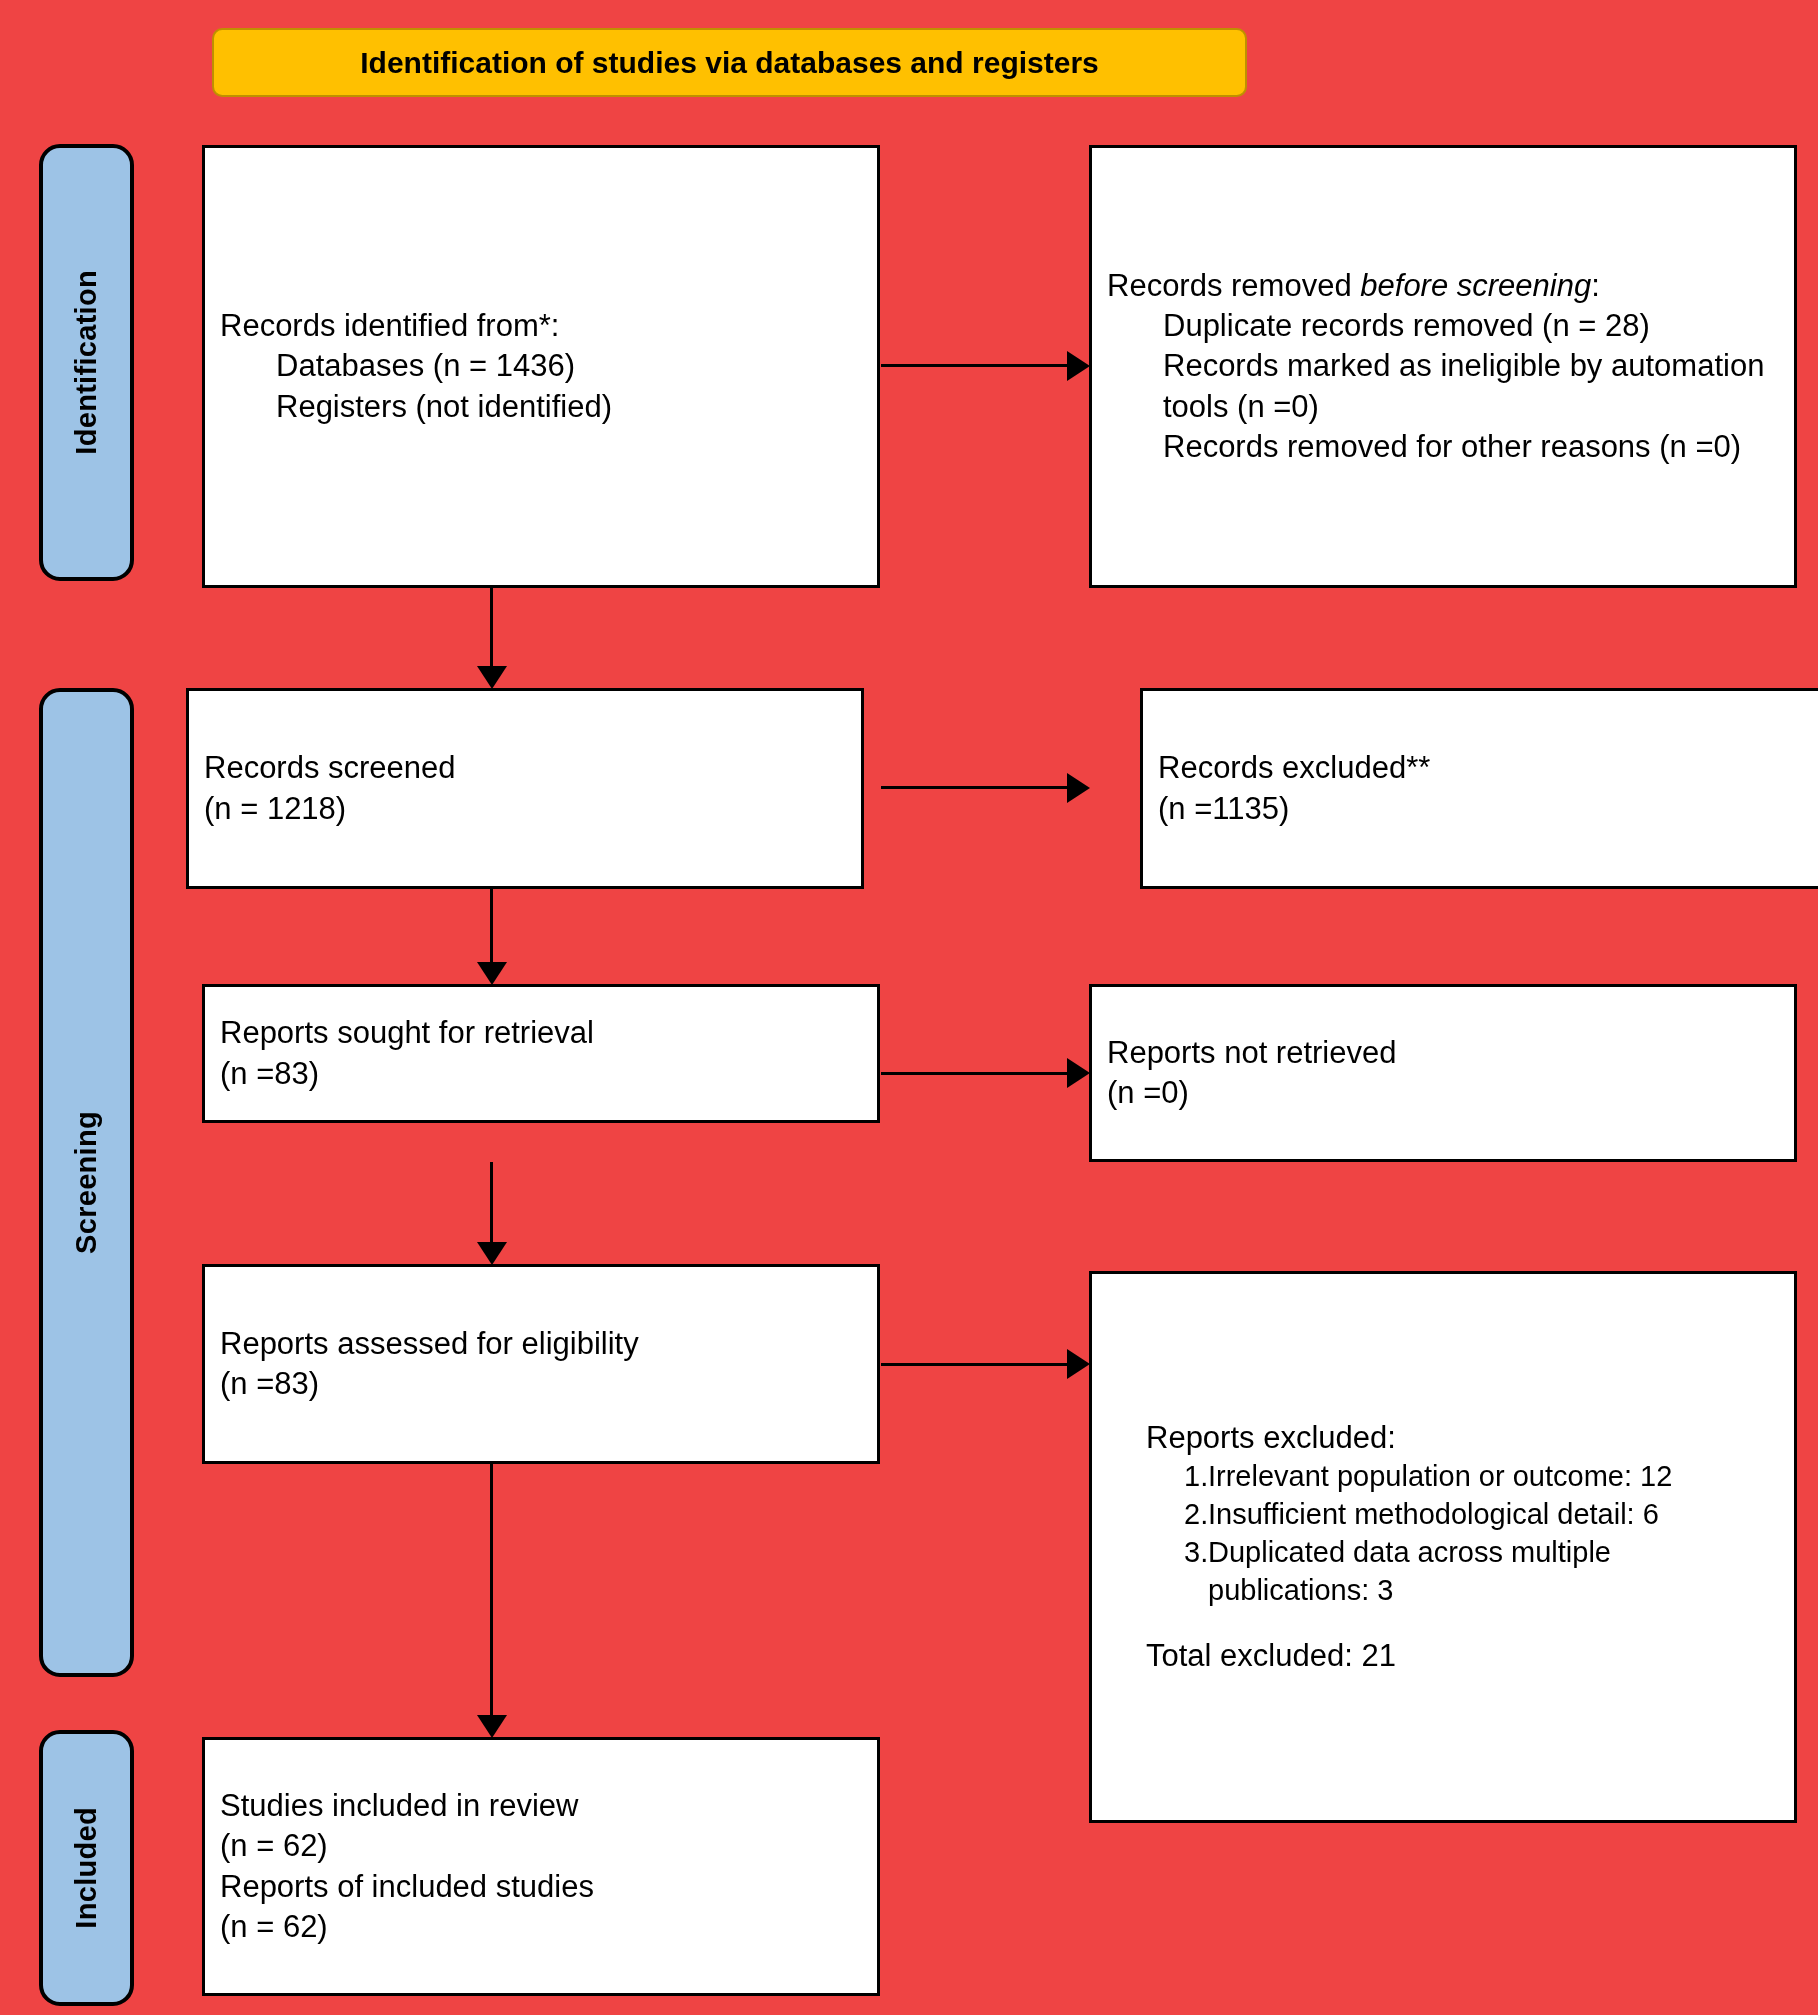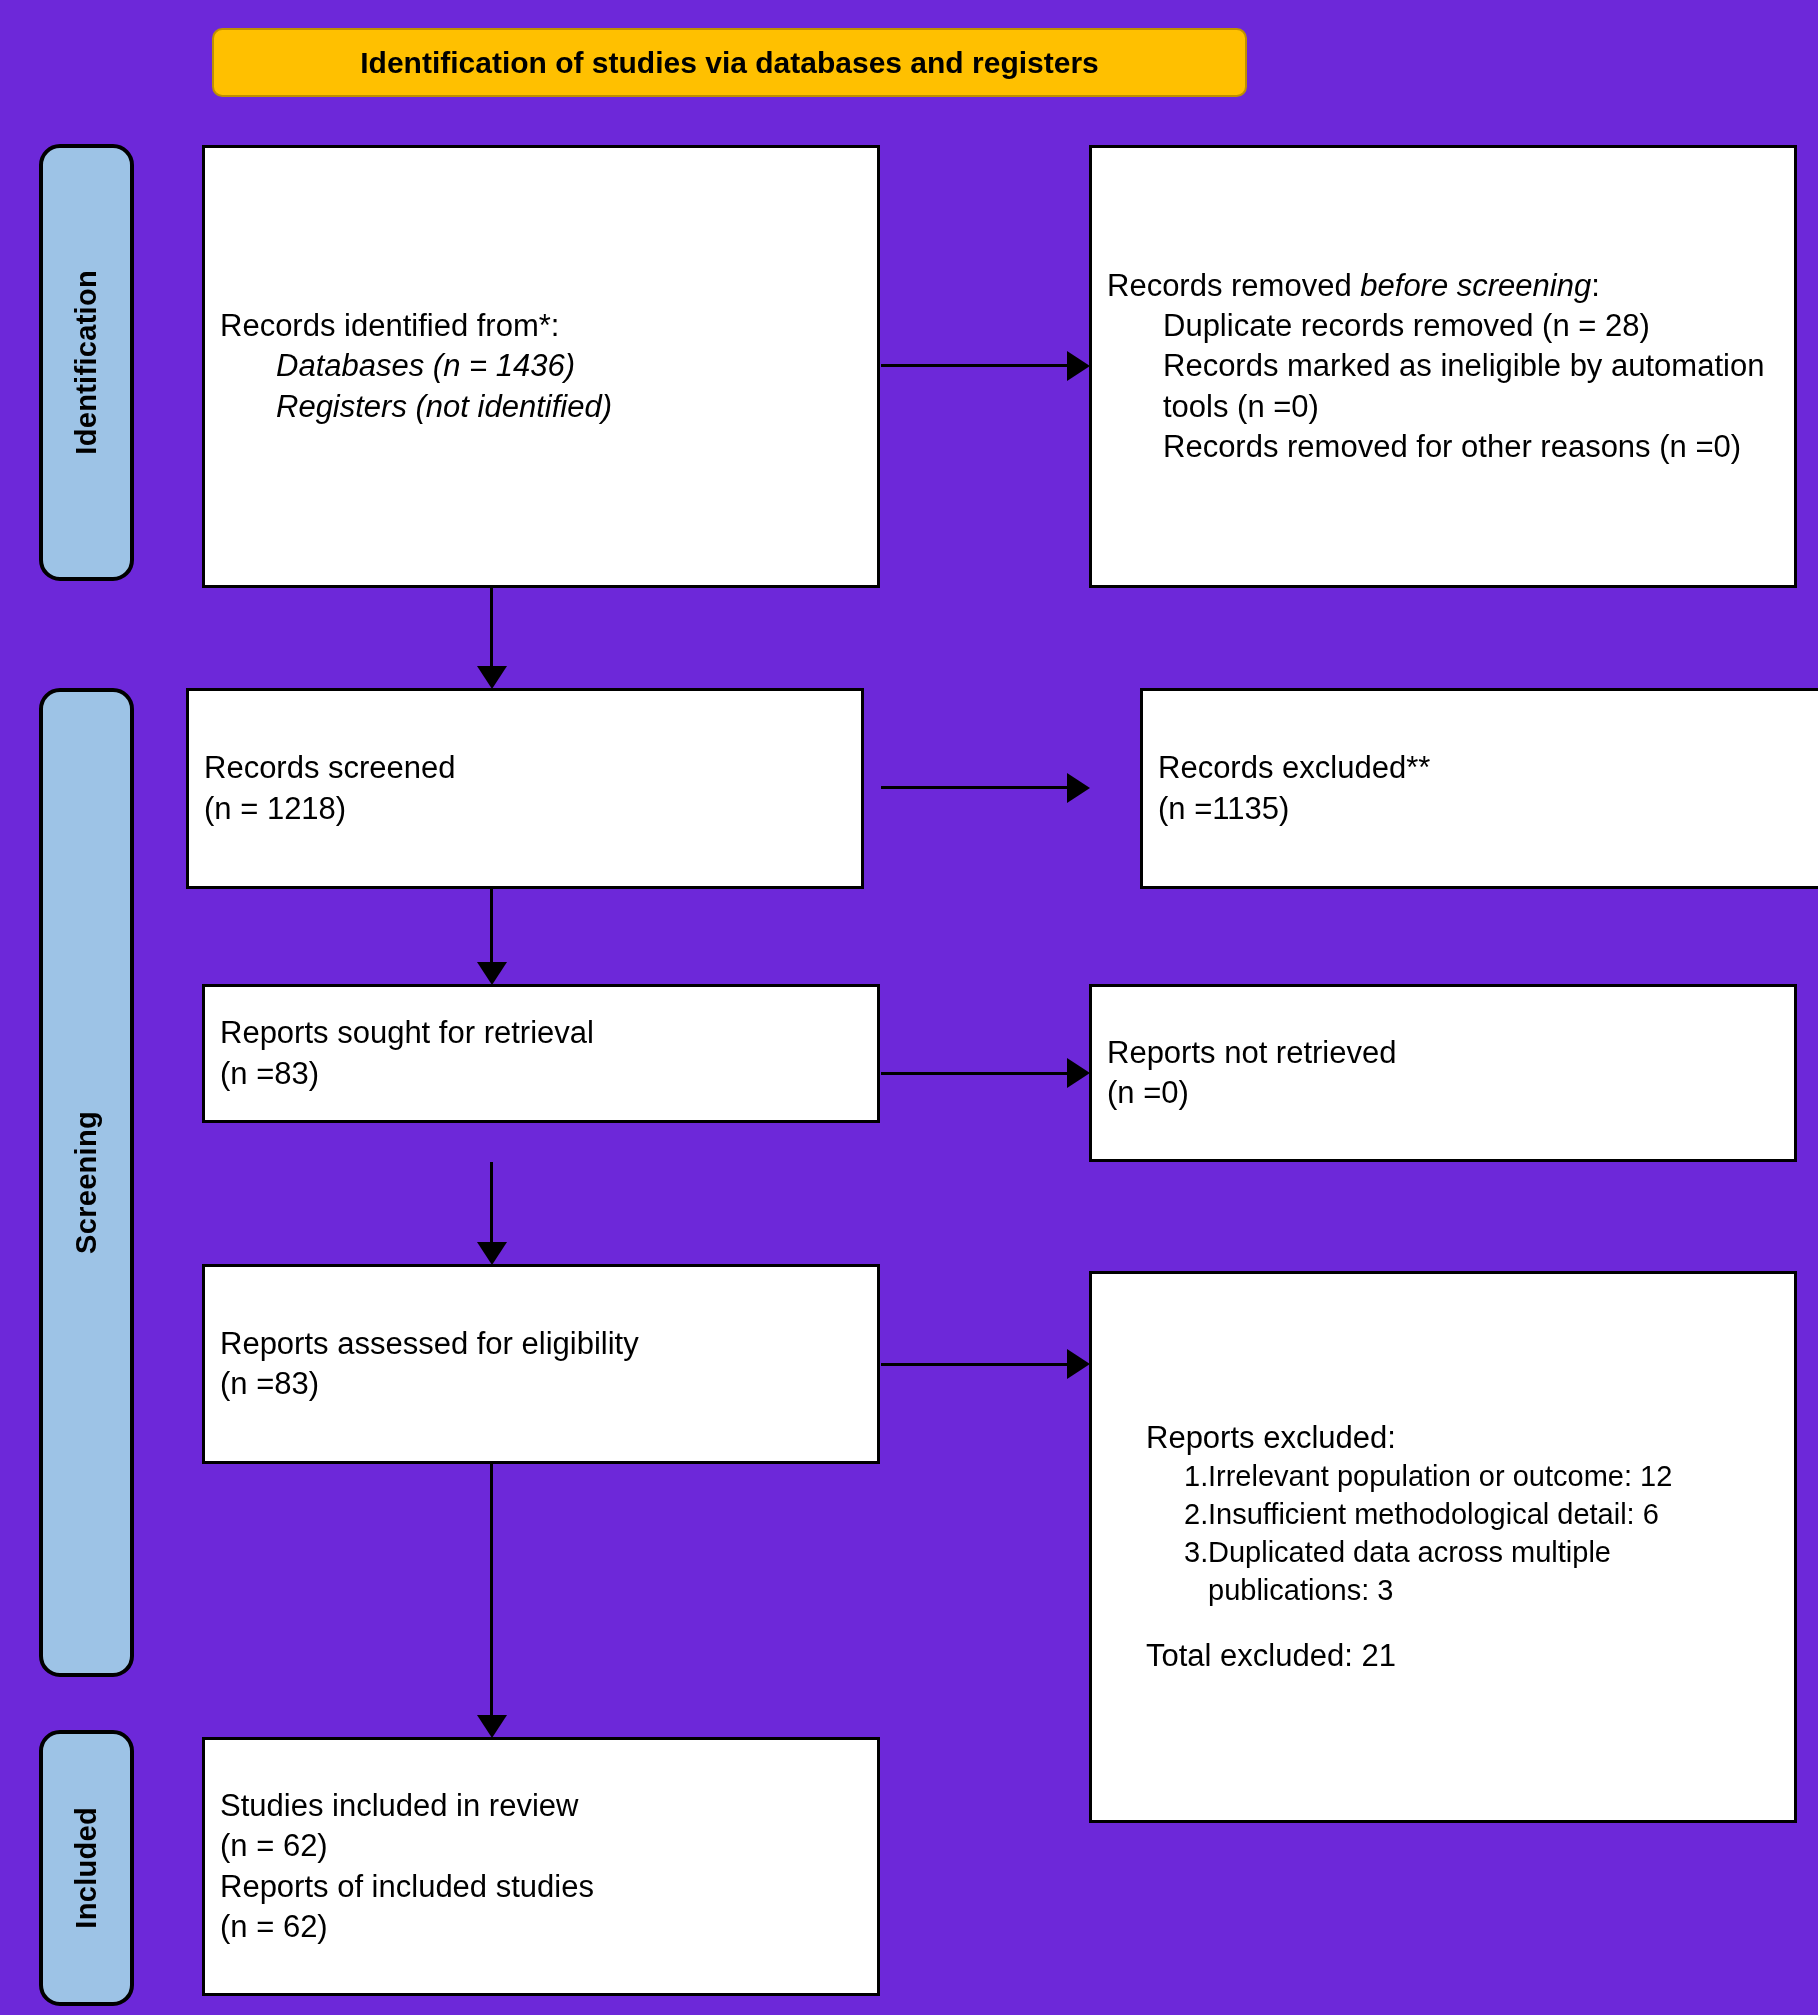--- a/index.html
+++ b/index.html
@@ -4,21 +4,21 @@
 <style>
   html,body{margin:0;padding:0;background:#ffffff;}
   body{
     font-family:"Liberation Sans", sans-serif;
     -webkit-font-smoothing:antialiased;
   }
   #page{
     position:relative;
     width:1819px;
     height:2015px;
-    background:#6d28d9;
+    background:#ef4444;
     overflow:hidden;
   }
 
   
   .banner{
     position:absolute;
     left:212px; top:28px;
     width:1035px; height:69px;
     background:#FFC000;
     border:2.9px solid #BF9000;
@@ -69,21 +69,21 @@
   }
   .box-inner{
     padding:0 15px;
   }
   .line{
     font-size:31px;
     line-height:1.30;
     color:#000000;
     white-space:pre-wrap;
   }
-  .line.indent{ padding-left:56px;font-style:italic; }
+  .line.indent{ padding-left:56px; }
   .line.hang{
     padding-left:56px;
     text-indent:0;
   }
   .line.gap{ height:0.85em; }
   em{ font-style:italic; }
 
   
   .numlist{
     list-style:none;

